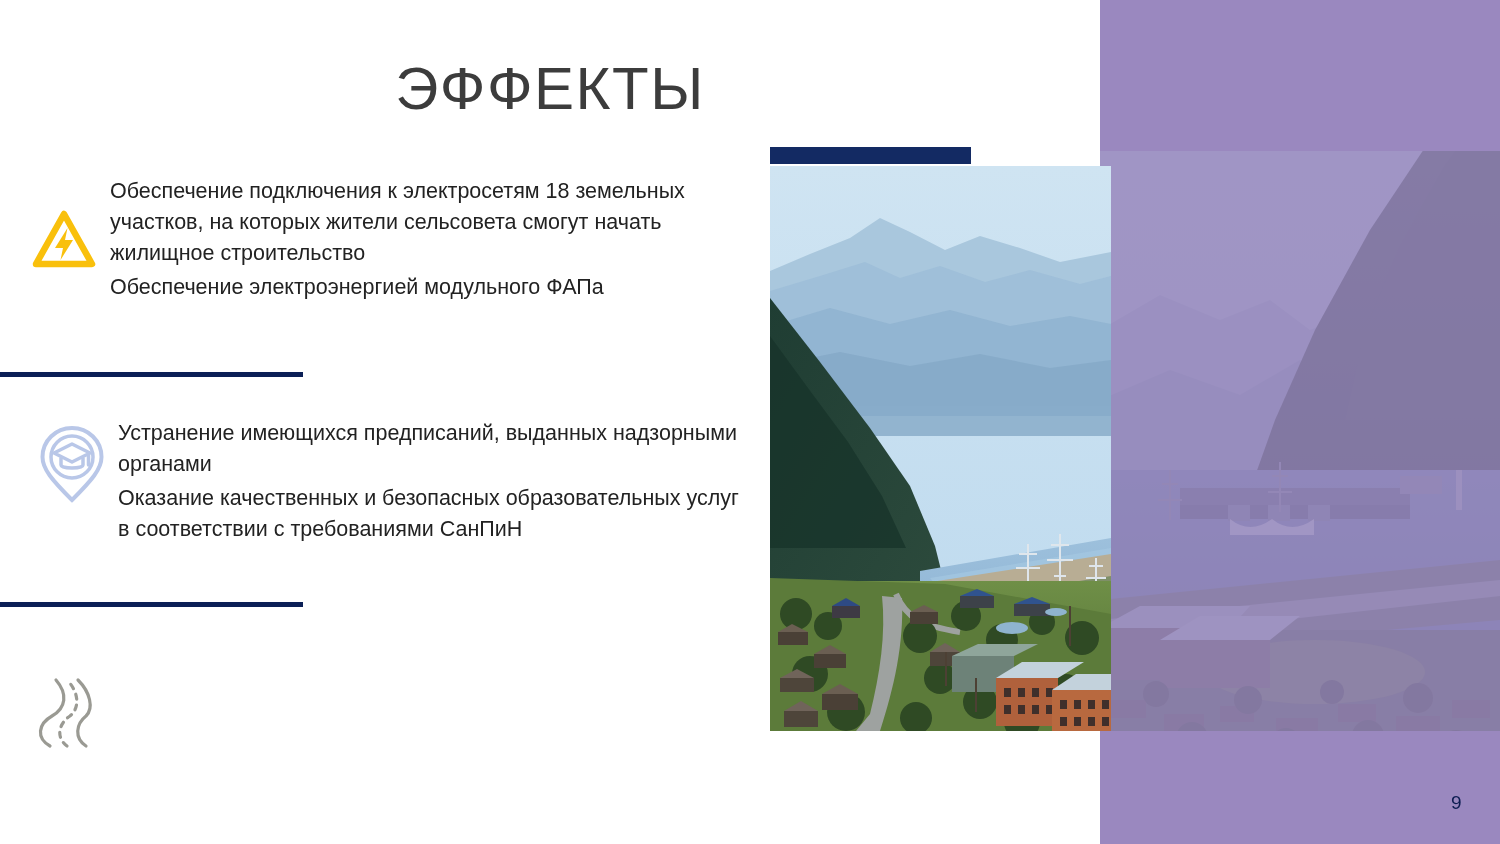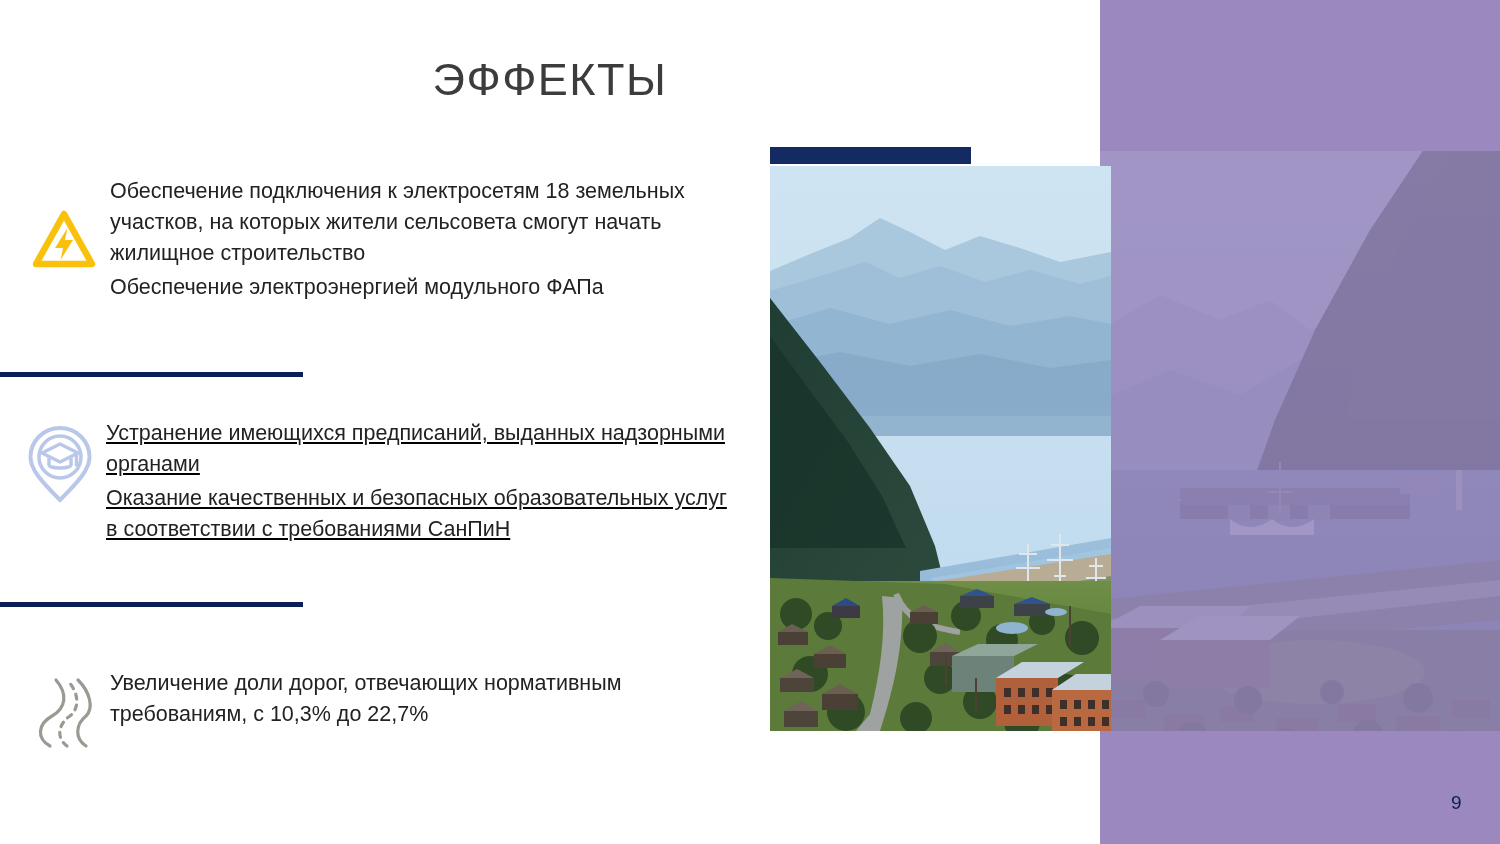--- a/index.html
+++ b/index.html
@@ -63,21 +63,21 @@
     letter-spacing: 0.5px;
   }
 
   
   .slide-title {
     position: absolute;
     left: 0;
     top: 54px;
     width: 1100px;
     text-align: center;
-    font-size: 45px;
+    font-size: 60px;
     font-weight: 400;
     color: #3c3c3c;
     letter-spacing: 1.5px;
   }
 
   
   .divider {
     position: absolute;
     left: 0;
     width: 303px;
@@ -105,21 +105,21 @@
     color: #222222;
     font-size: 21.5px;
     line-height: 31px;
   }
   .block-text p { margin: 0; }
   .block-text p + p { margin-top: 3px; }
 
   
   .block.b1 { left: 18px; top: 176px; width: 720px; }
   .block.b1 .block-icon { padding-top: 32px; }
-  .block.b2 { left: 14px; top: 418px; width: 720px; text-decoration: underline; }
+  .block.b2 { left: 26px; top: 418px; width: 720px; }
   .block.b2 .block-icon { padding-top: 6px; }
   .block.b2 .block-text p + p { }
   .block.b3 { left: 18px; top: 668px; width: 720px; }
   .block.b3 .block-icon { padding-top: 8px; }
 
   
   .photo-wrap {
     position: absolute;
     left: 770px;
     top: 166px;
@@ -267,23 +267,20 @@
     </div>
   </div>
 
   <div class="block b3">
     <div class="block-icon">
       <svg width="60" height="74" viewBox="0 0 60 74" aria-hidden="true">
         <path d="M16 70 C2 62 4 48 18 40 C32 32 34 18 22 4" fill="none" stroke="#9a9a93" stroke-width="3.2" stroke-linecap="round"></path>
         <path d="M52 70 C40 62 42 48 52 40 C60 32 56 16 44 4" fill="none" stroke="#9a9a93" stroke-width="3.2" stroke-linecap="round"></path>
         <path d="M33 70 C22 62 24 48 36 40 C46 32 45 16 33 4" fill="none" stroke="#9a9a93" stroke-width="3.2" stroke-linecap="round" stroke-dasharray="5 6"></path>
       </svg>
-    </div>
-    <div class="block-text">
-      <p>Увеличение доли дорог, отвечающих нормативным требованиям,  с 10,3% до 22,7%</p>
     </div>
   </div>
 
   <div class="photo-topbar"></div>
 
   <div class="photo-wrap">
     <svg viewBox="0 0 341 565" preserveAspectRatio="xMidYMid slice" aria-hidden="true">
       <defs>
         <linearGradient id="sky" x1="0" y1="0" x2="0" y2="1">
           <stop offset="0%" stop-color="#cfe4f2"></stop>

